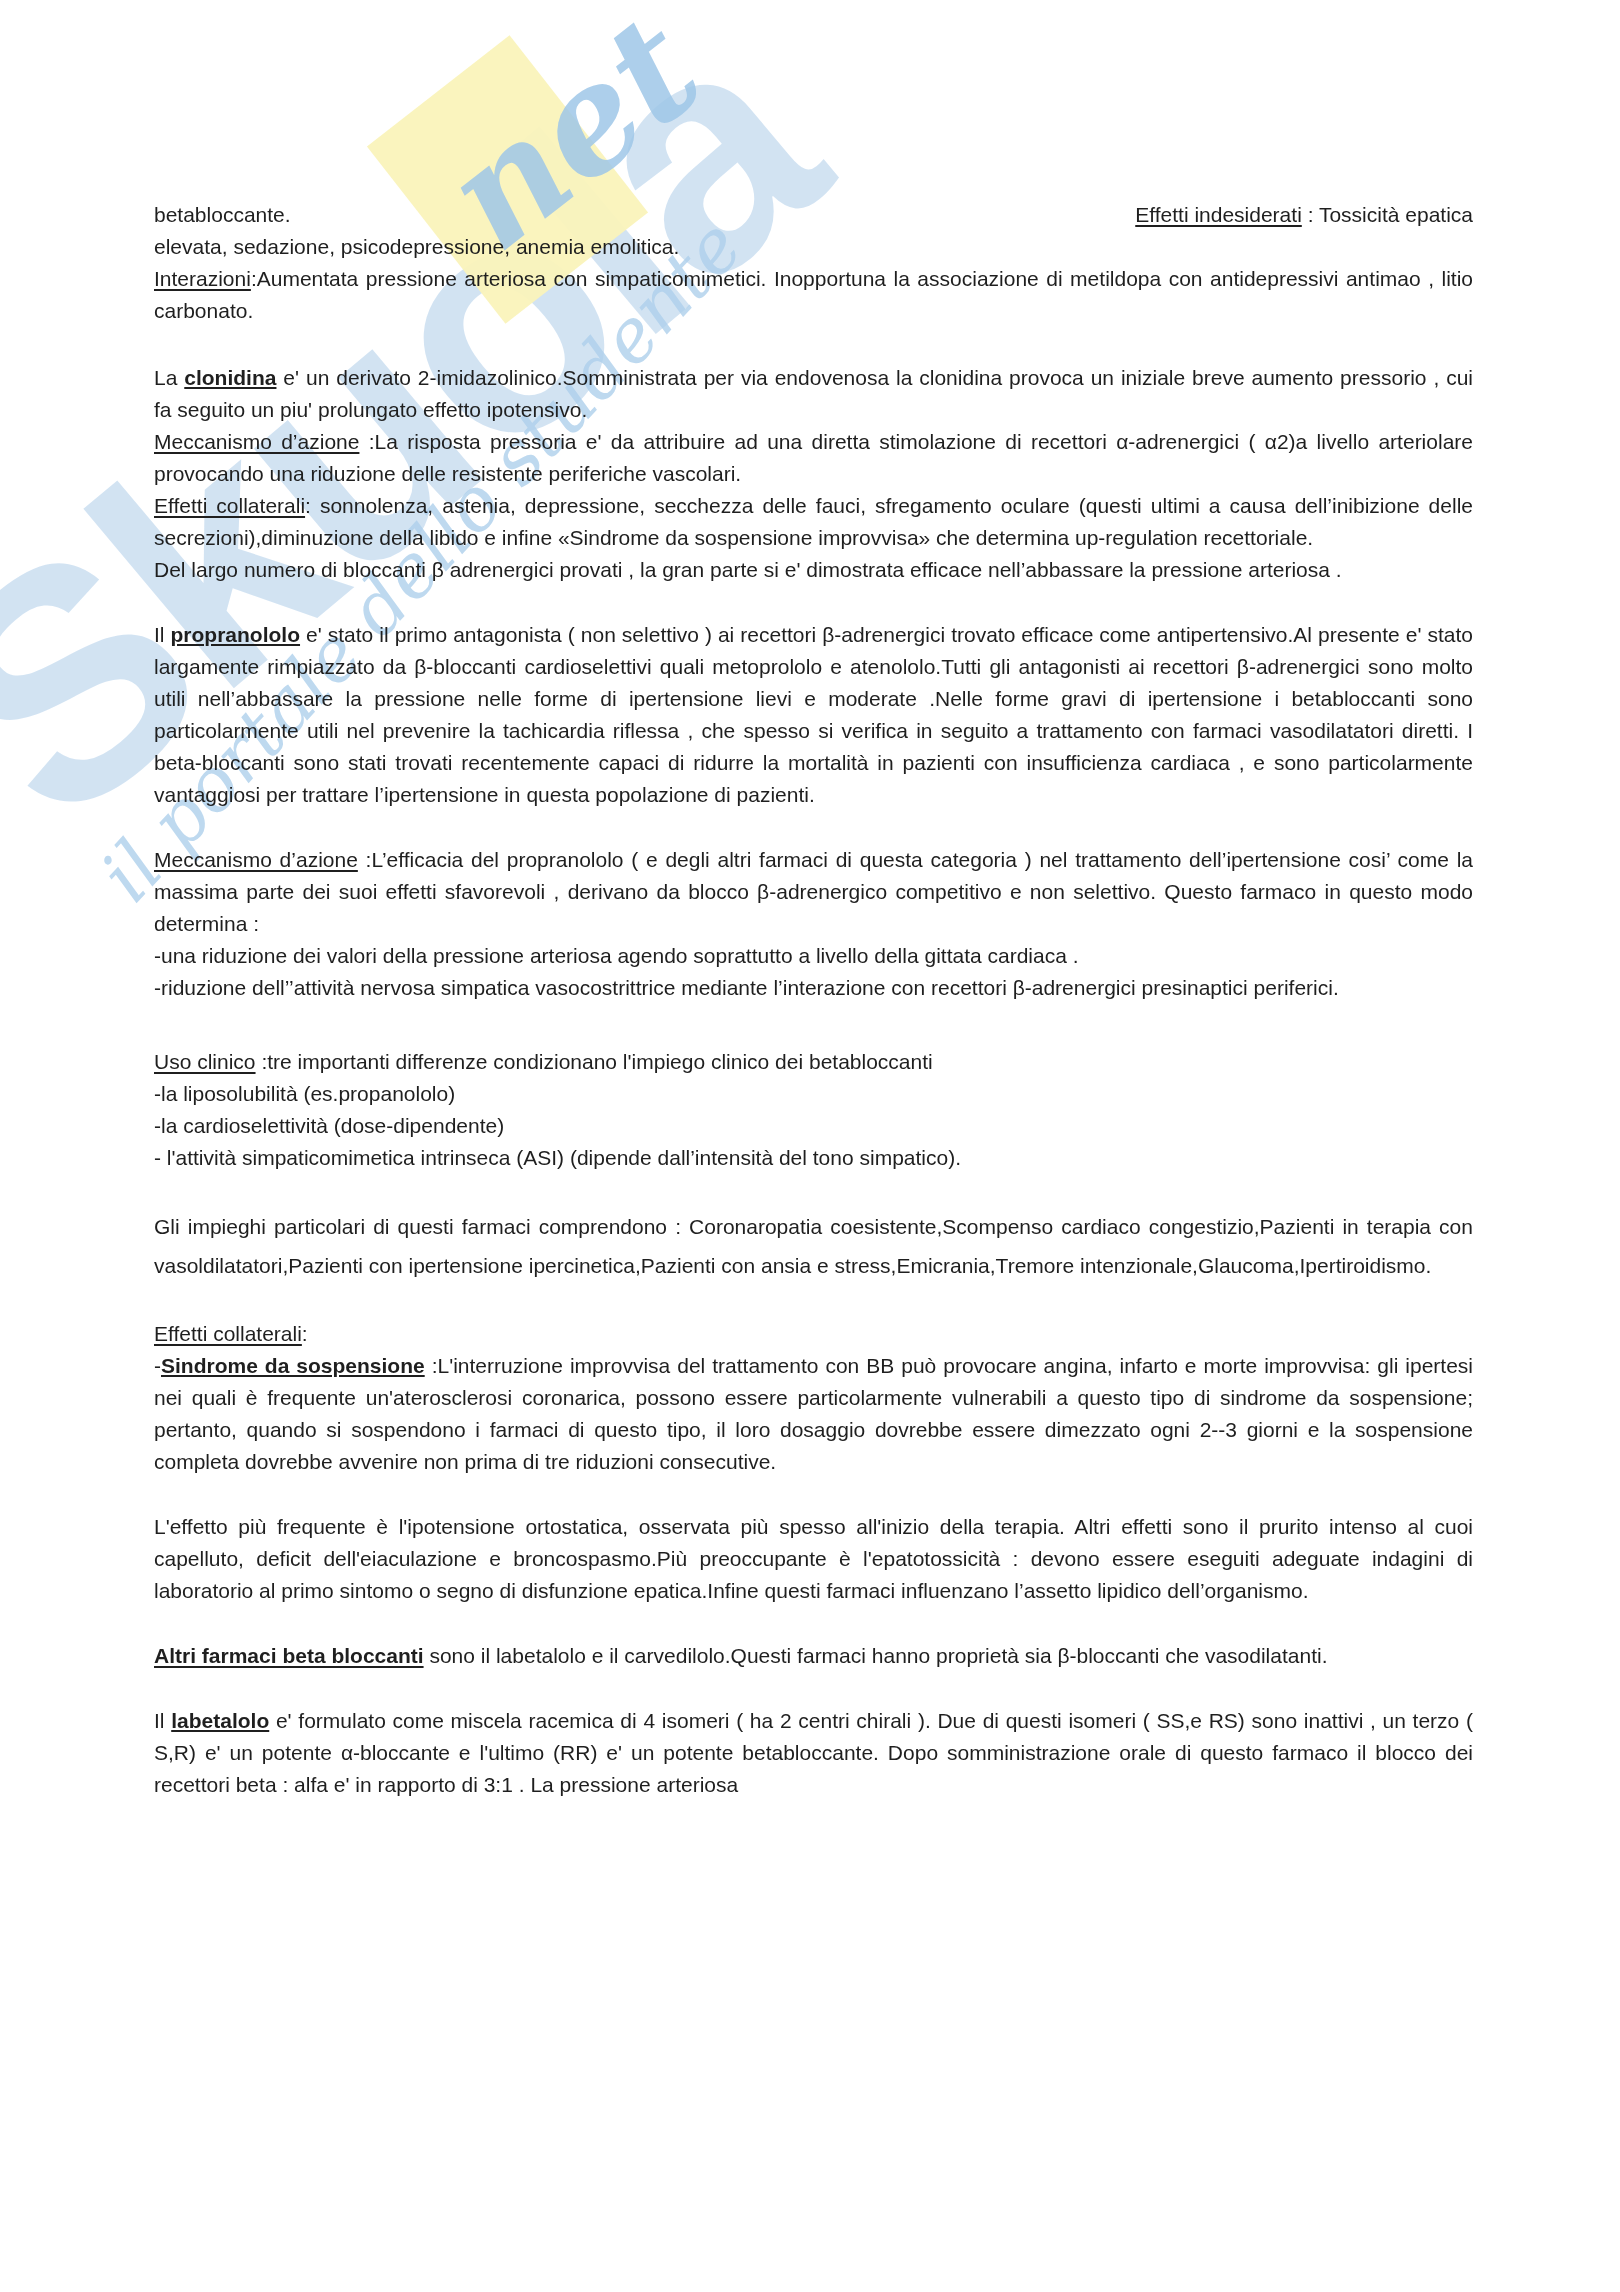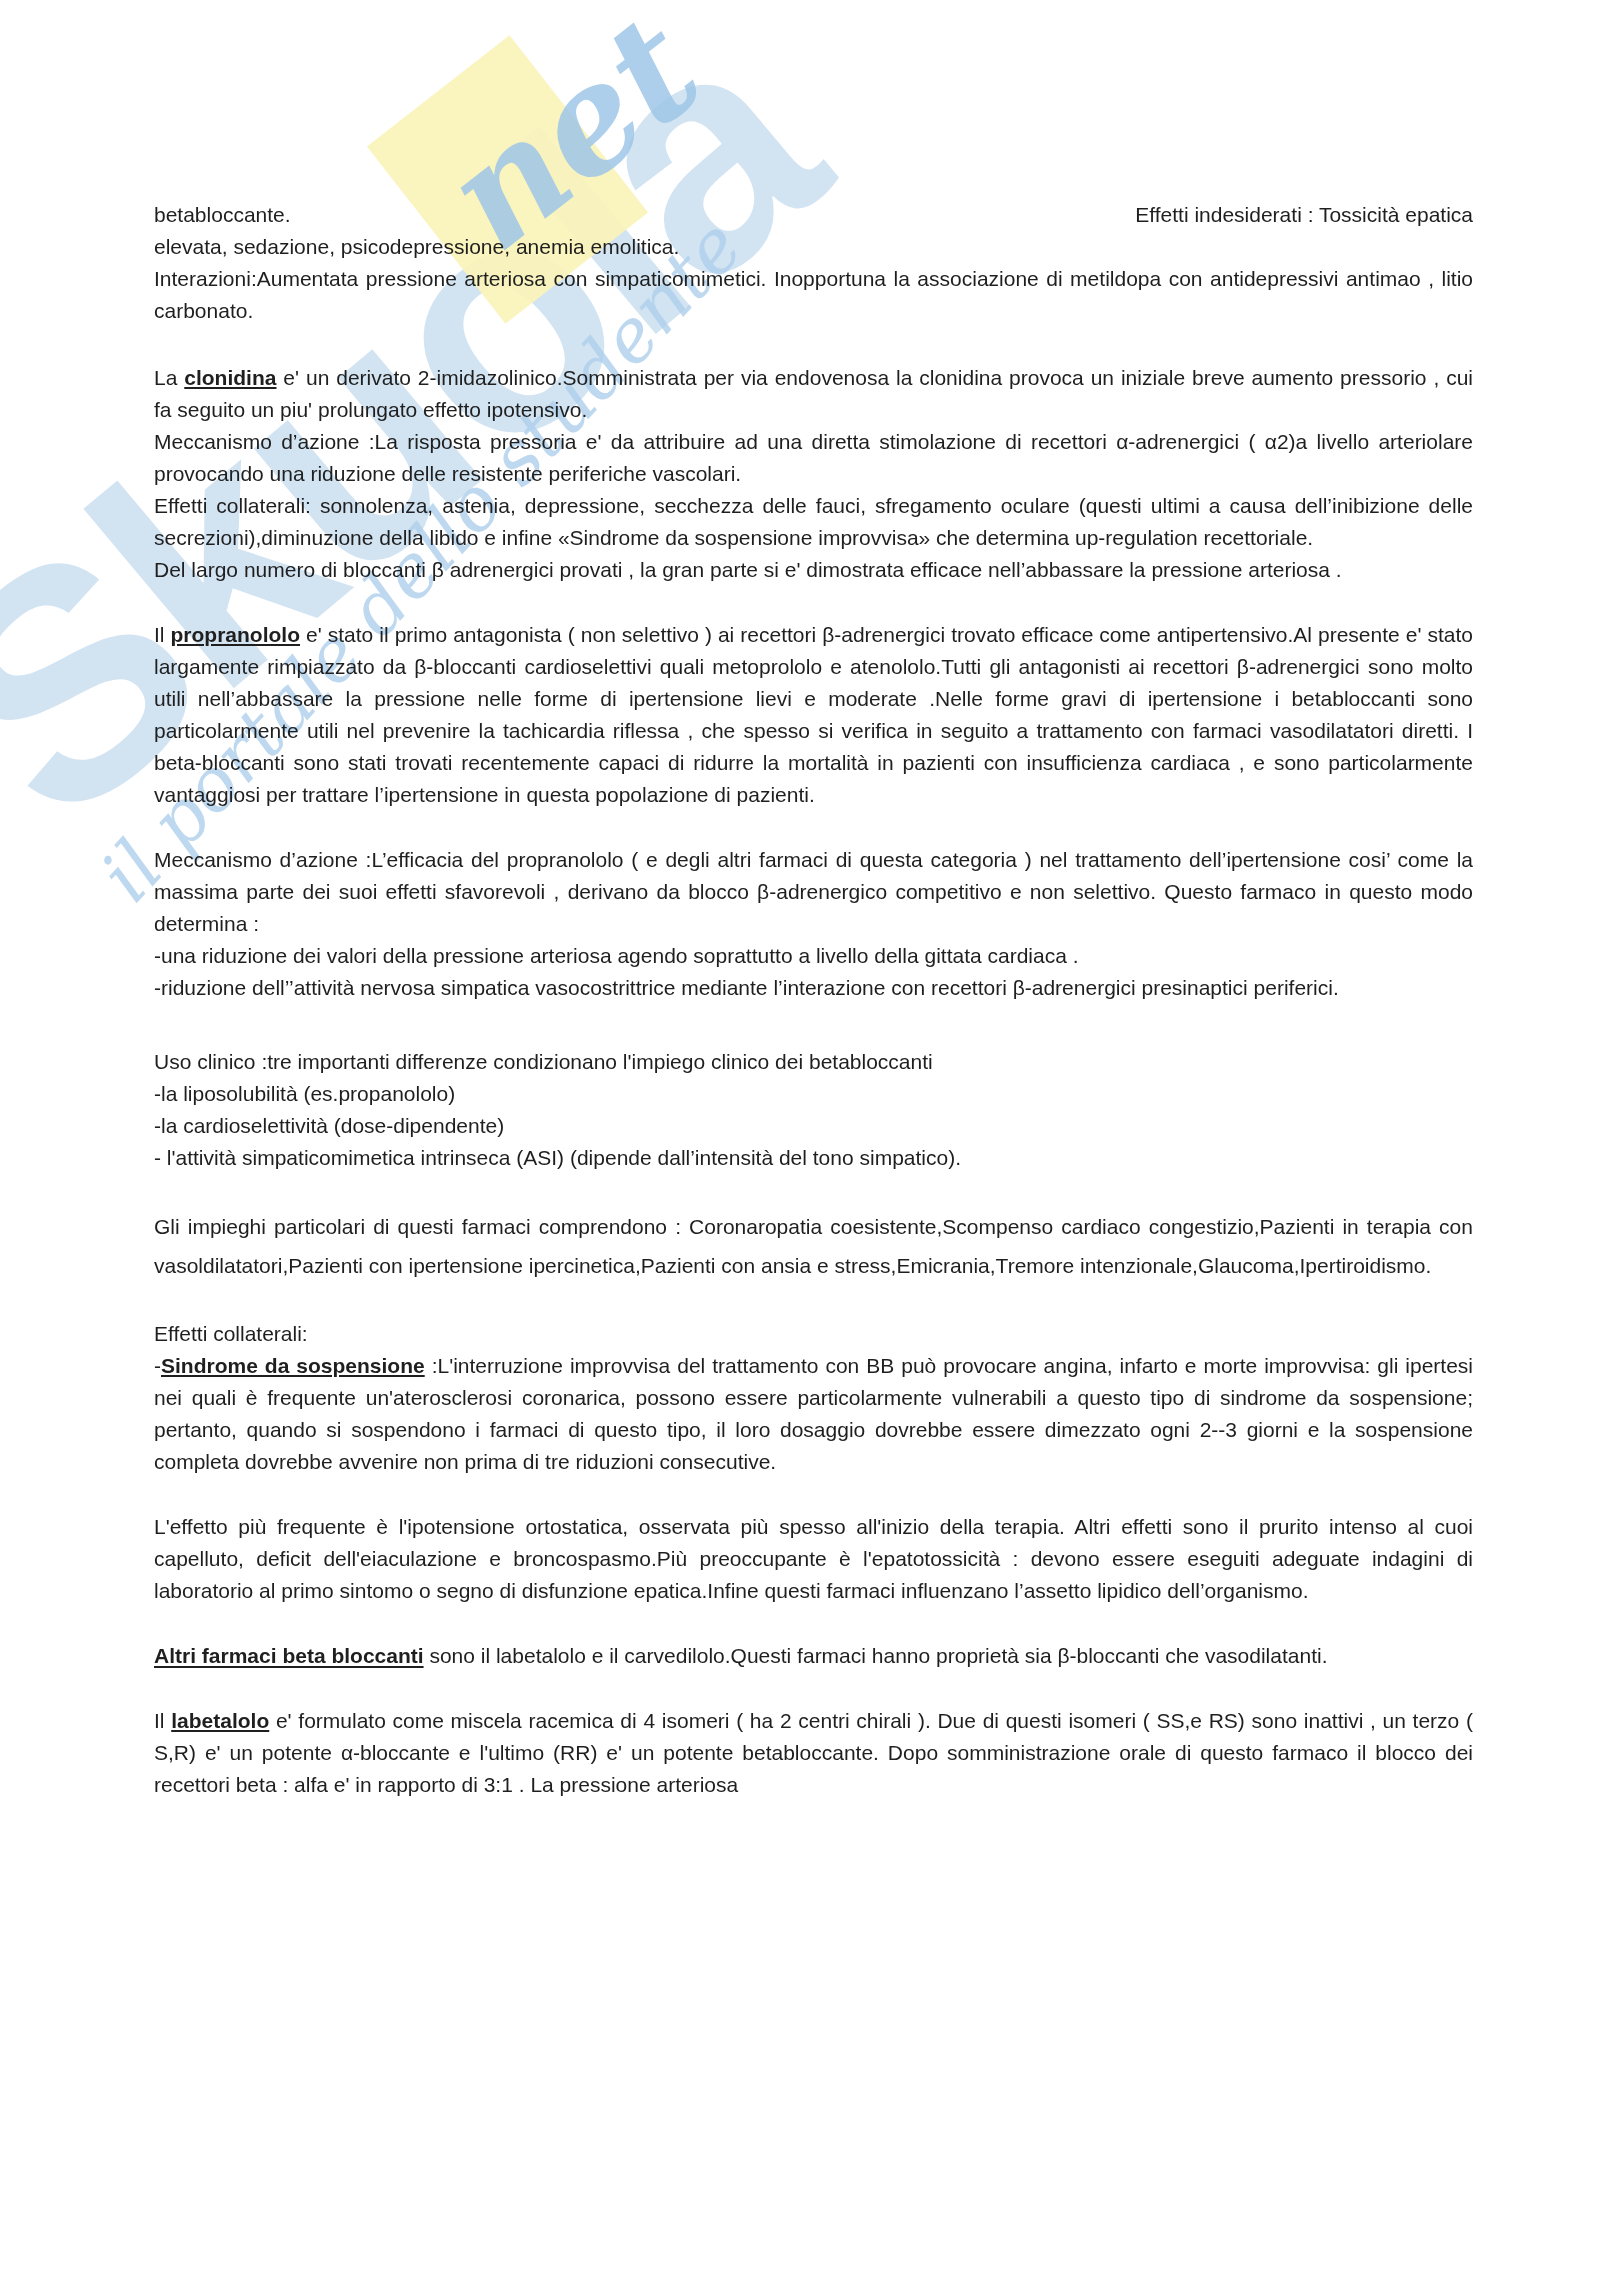--- a/index.html
+++ b/index.html
@@ -53,21 +53,21 @@
     position:absolute;left:154px;top:199px;width:1319px;
     font-size:21px;line-height:32px;
     color:var(--text-color,#1f1f1f);
     text-align:justify;
   }
   .content p{margin:0;}
   .content p.wide{line-height:39px;}
   .content p.split{display:flex;justify-content:space-between;text-align:left;}
   .s-b{font-weight:bold;text-decoration:underline;}
   .s-i{}
-  .s-u{text-underline-offset:2.9px;text-decoration-thickness:1.5px;}
+  .s-u{text-decoration:underline;text-underline-offset:2.9px;text-decoration-thickness:1.5px;}
 </style>
 </head>
 <body>
 
 <div class="page">
 
   <div class="wm">
     <div class="wm-brand">Skuola</div>
     <div class="wm-yellow"></div>
     <div class="wm-net">net</div>

